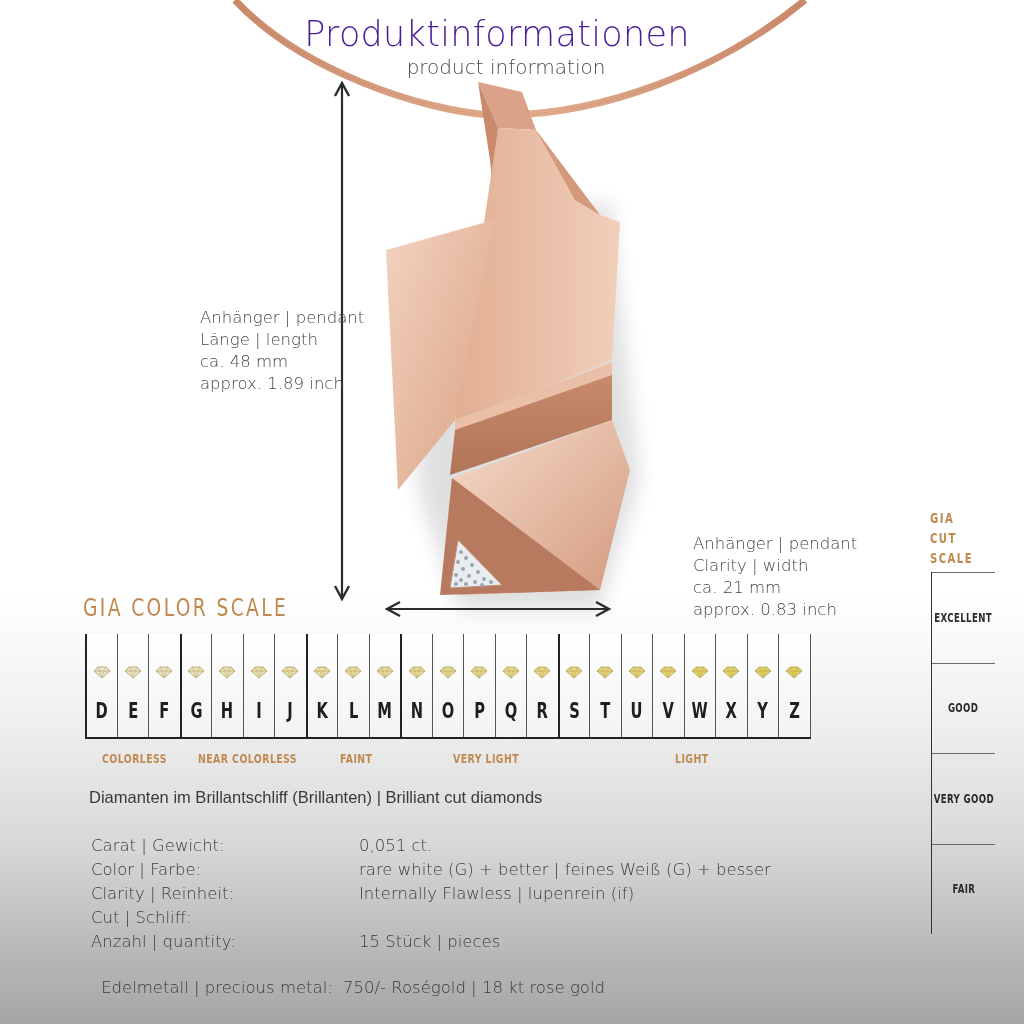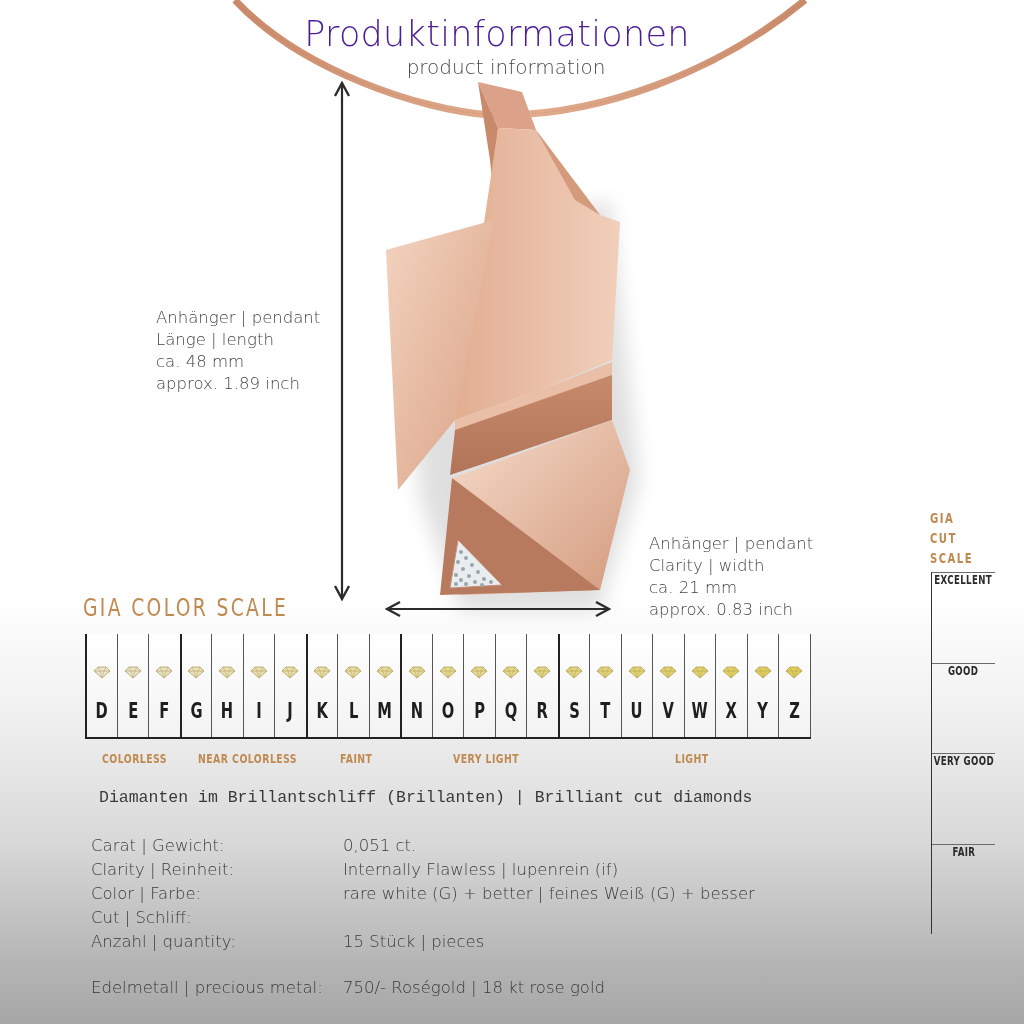--- a/index.html
+++ b/index.html
@@ -4,40 +4,40 @@
 <style>
   html, body { margin:0; padding:0; }
   body {
     width:1024px; height:1024px; overflow:hidden; position:relative;
     background: linear-gradient(to bottom, #ffffff 0%, #ffffff 58%, #f0f0f0 70%, #d9d9d9 82%, #b5b5b5 94%, #a6a6a6 100%);
     font-family: "Liberation Sans", sans-serif; color:#3a3a3a;
   }
   .abs { position:absolute; }
   .title { left:0; width:994px; top:14px; text-align:center; font-size:35px; font-weight:300; color:#4c1d95; letter-spacing:0.3px; font-family:"DejaVu Sans", sans-serif; font-weight:200; }
   .subtitle { left:0; width:1012px; top:55px; text-align:center; font-size:20px; color:#4a4a4a; font-family:"DejaVu Sans", sans-serif; font-weight:200; }
-  .dim-text { font-size:16.5px; line-height:22px; color:#444; font-family:"DejaVu Sans", sans-serif; font-weight:200; }
+  .dim-text { font-size:16.5px; line-height:22px; color:#444; font-family:"DejaVu Sans", sans-serif; font-weight:200;margin-left:44px; }
   .dim-text div { white-space:nowrap; }
   .cond { font-family:"DejaVu Sans", sans-serif; font-weight:bold; transform:scaleX(0.72); transform-origin:left center; white-space:nowrap; }
   .gia-title { left:83px; top:594px; font-size:24px; letter-spacing:3px; color:#c0894f; font-family:"DejaVu Sans", sans-serif; transform:scaleX(0.78); transform-origin:left center; }
   .scale { left:85px; top:634px; height:103px; display:flex; border-bottom:2px solid #222; }
   .cell { width:30.5px; height:103px; border-left:1px solid #555; display:flex; flex-direction:column; align-items:center; background:linear-gradient(to bottom,#ffffff,#f3f3f3); }
   .cell.major { border-left:2px solid #222; width:29.5px; }
   .cell.last { border-right:1px solid #555; }
   .gem { margin-top:31px; width:20px; height:14px; }
   .letter { margin-top:20px; font-size:21px; font-weight:bold; color:#1e1e1e; font-family:"DejaVu Sans", sans-serif; transform:scaleX(0.7); }
   .cat { top:751px; font-size:13px; color:#c0894f; letter-spacing:0.6px; }
-  .desc { left:99px; top:788px; font-size:16.5px; color:#3a3a3a; font-family:Liberation Mono, monospace; font-weight:200; white-space:nowrap; }
+  .desc { left:89px; top:788px; font-size:16.5px; color:#3a3a3a; font-family:Liberation Sans, sans-serif; font-weight:200; white-space:nowrap; }
   .spec { left:91px; top:834px; font-size:16.5px; line-height:24px; color:#3a3a3a; font-family:"DejaVu Sans", sans-serif; font-weight:200; }
-  .spec .row { display:flex; white-space:nowrap; }
+  .spec .row { display:flex; white-space:nowrap;gap:16px; }
   .spec .k { width:252px; }
   .metal { left:91px; top:978px; display:flex; font-size:16.5px; color:#3a3a3a; font-family:"DejaVu Sans", sans-serif; font-weight:200; white-space:nowrap; }
-  .metal .k { width:252px; }
+  .metal .k { width:252px;text-align:center; }
   .cut-title { left:930px; top:508px; font-size:14px; line-height:20px; letter-spacing:2px; color:#c0894f; }
   .cut-scale { left:931px; top:572px; width:63px; border-left:1.5px solid #333; }
-  .cut-cell { height:89.5px; border-top:1.5px solid #6a6a6a; display:flex; align-items:flex-start; justify-content:center; }
+  .cut-cell { height:89.5px; border-top:1.5px solid #6a6a6a; display:flex; align-items:center; justify-content:center; }
   .cut-cell span { font-size:12px; font-weight:bold; color:#2a2a2a; letter-spacing:0.5px; }
 </style>
 </head>
 <body>
 
 <svg class="abs" style="left:0;top:0;" width="1024" height="640" viewBox="0 0 1024 640">
   <defs>
     <linearGradient id="wire" x1="0" x2="1">
       <stop offset="0" stop-color="#c98a6a"></stop>
         <stop offset="0.5" stop-color="#e2ad8e"></stop>
@@ -347,26 +347,26 @@
 </div>
 
 <div class="abs desc">Diamanten im Brillantschliff (Brillanten) | Brilliant cut diamonds</div>
 
 <div class="abs spec">
   <div class="row">
       <span class="k">Carat | Gewicht:</span>
       <span>0,051 ct.</span>
     </div>
   <div class="row">
+      <span class="k">Color | Farbe:</span>
+      <span>rare white (G) + better | feines Weiß (G)  + besser</span>
+    </div>
+  <div class="row">
       <span class="k">Clarity | Reinheit:</span>
       <span>Internally Flawless | lupenrein (if)</span>
-    </div>
-  <div class="row">
-      <span class="k">Color | Farbe:</span>
-      <span>rare white (G) + better | feines Weiß (G)  + besser</span>
     </div>
   <div class="row">
       <span class="k">Cut | Schliff:</span>
     </div>
   <div class="row">
       <span class="k">Anzahl | quantity:</span>
       <span>15 Stück | pieces</span>
     </div>
 </div>
 

